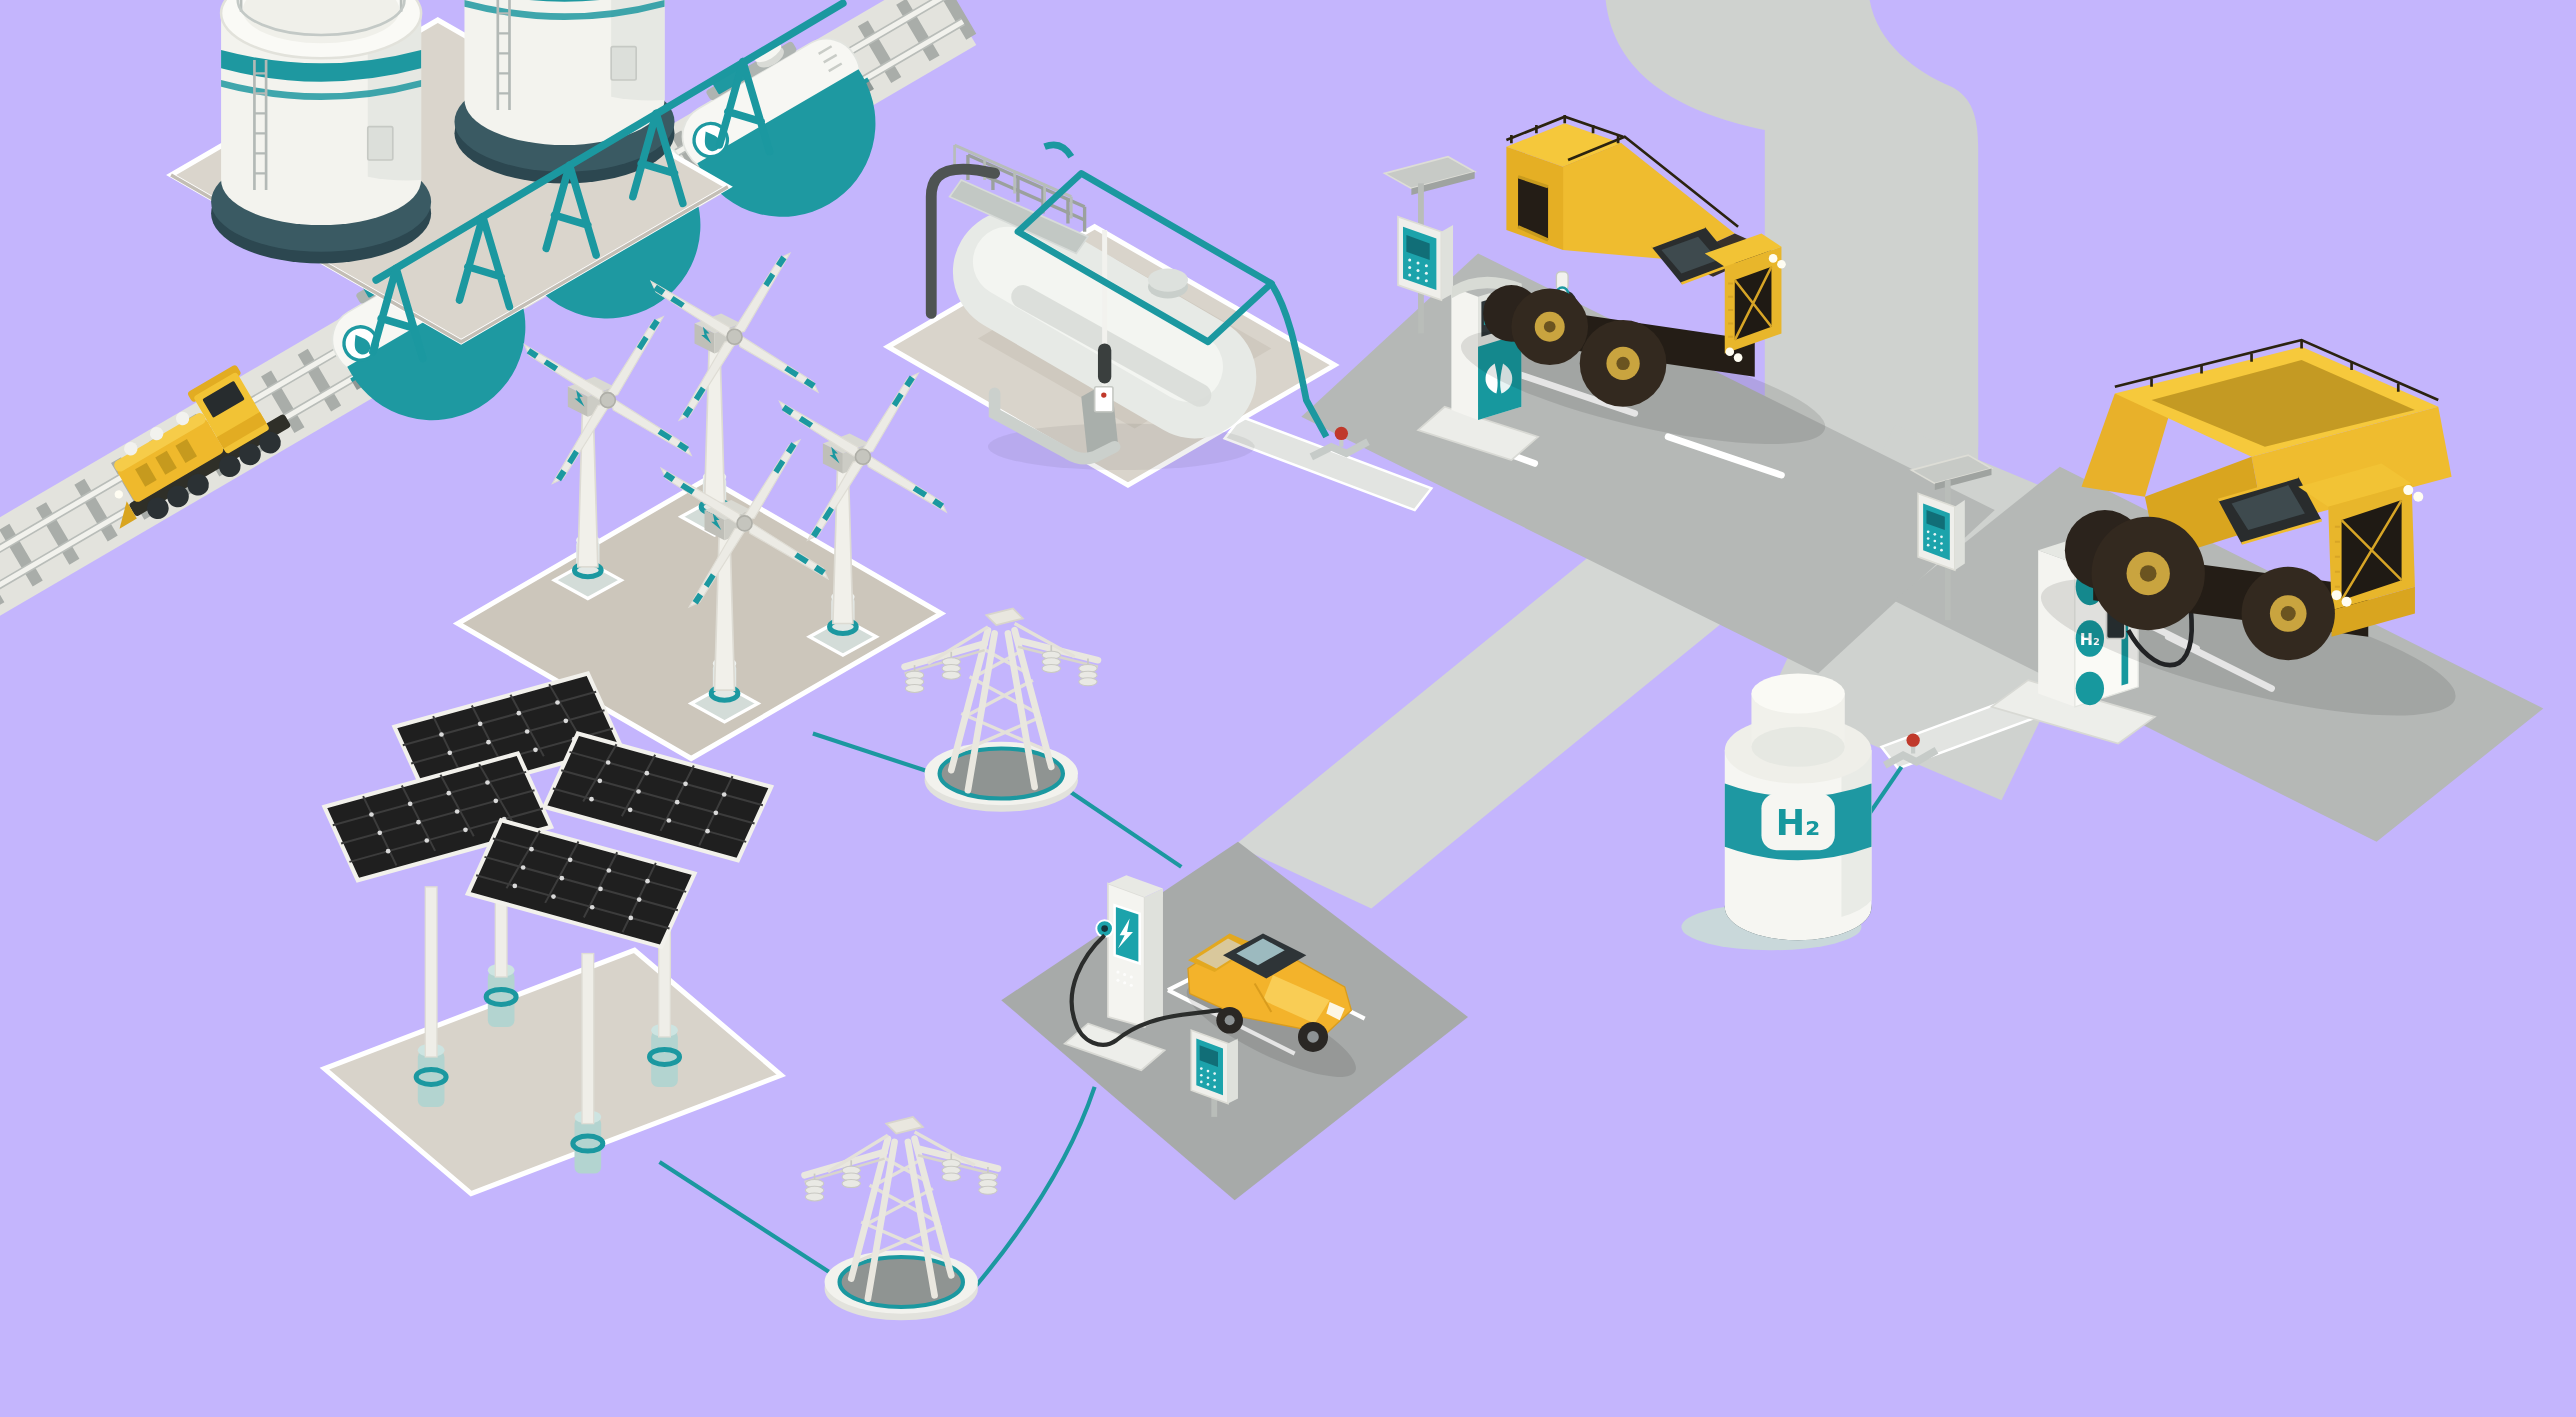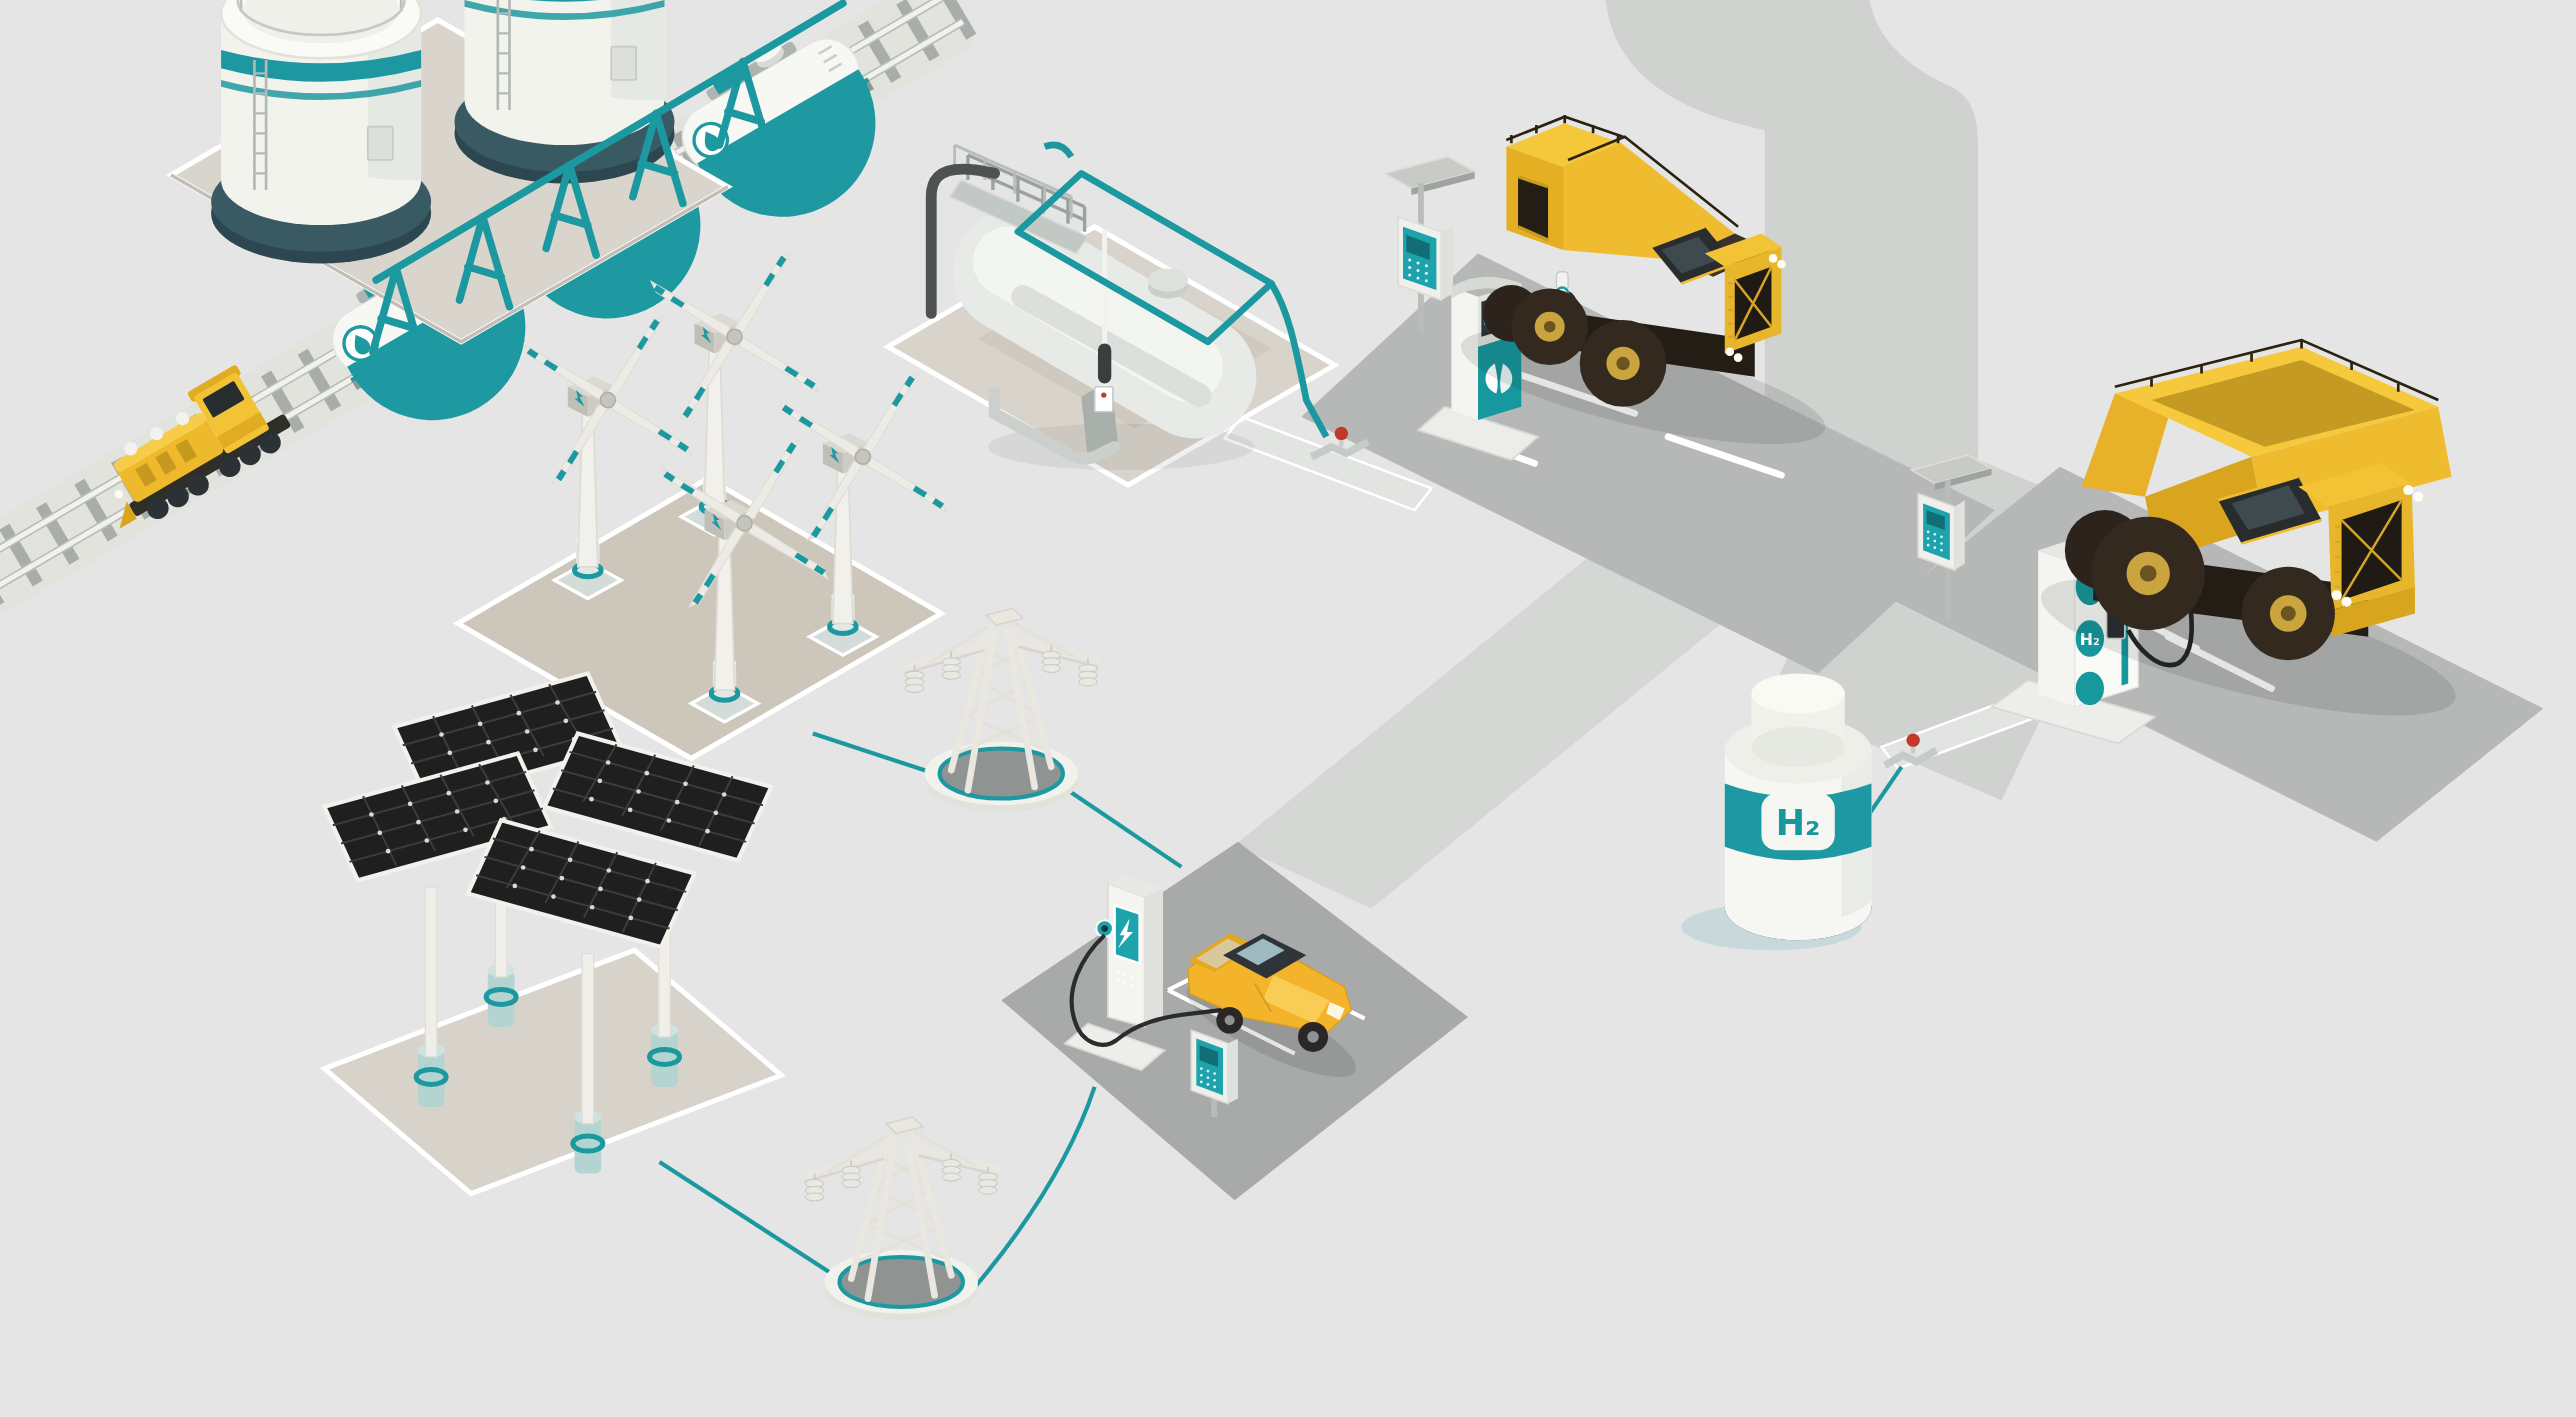--- a/index.html
+++ b/index.html
@@ -1,16 +1,16 @@
 <!DOCTYPE html>
 <html style="font-size:14.3px"><head>
 <meta charset="utf-8">
 <style>
   html,body{margin:0;padding:0;background:#ffffff;}
-  .stage{width:100vw;height:100vh;overflow:hidden;background:#e5e5e5;}
+  .stage{width:100vw;height:100vh;overflow:hidden;background:#c4b5fd;}
   svg{display:block;width:100%;height:100%;}
   text{font-family:"DejaVu Sans", sans-serif;}
   .h2-big{font-size:21px;font-weight:bold;fill:#17989E;}
   .h2-small{font-size:9.5px;font-weight:bold;fill:#ffffff;}
 </style>
 </head>
 <body>
 
 <div class="stage">
 <svg viewBox="0 0 1544 850" preserveAspectRatio="xMidYMid meet">

